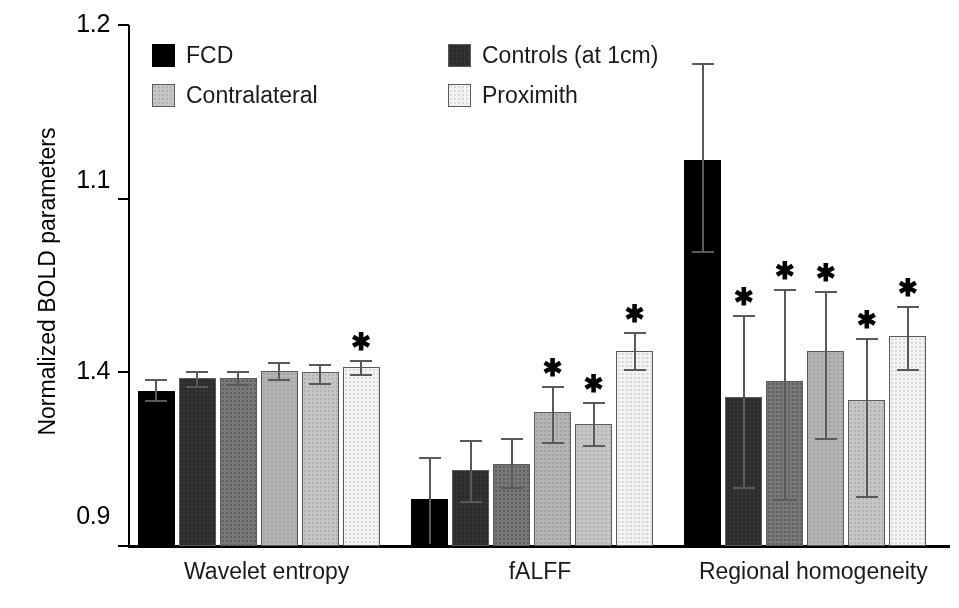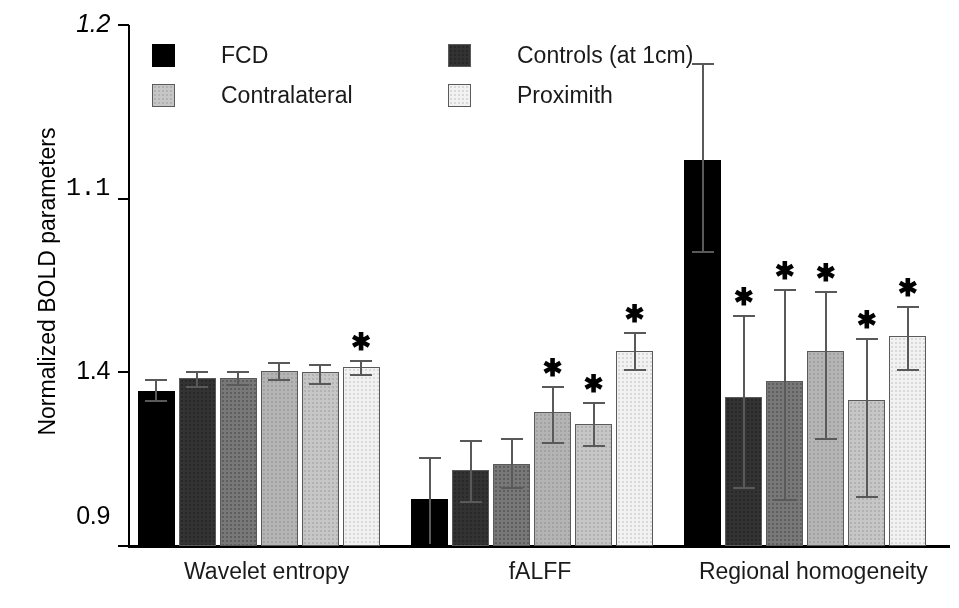--- a/index.html
+++ b/index.html
@@ -142,38 +142,37 @@
     border: 1px solid #5a5a5a;
     margin-right: 11px;
     flex: 0 0 auto;
   }
   .legend-swatch.series-0 { border-color: #000000; }
   .legend-label {
     font-size: 23px;
     line-height: 25px;
     color: #1a1a1a;
     white-space: nowrap;
-    margin-left: 35px;
   }
 </style>
 </head>
 <body>
 
 <div id="figure">
 
   <div id="y-axis-line"></div>
   <div id="y-ticks">
       <div class="y-tick" style="top: 545px;"></div>
       <div class="y-tick-label" style="top: 503px; left: 48px; width: 62px;">0.9</div>
       <div class="y-tick" style="top: 371.333px;"></div>
       <div class="y-tick-label" style="top: 358.333px; left: 48px; width: 62px;">1.4</div>
       <div class="y-tick" style="top: 197.667px;"></div>
-      <div class="y-tick-label" style="top: 176px; left: 48px; width: 62px; font-family: Liberation Mono, monospace;">1.1</div>
+      <div class="y-tick-label" style="top: 167px; left: 48px; width: 62px;">1.1</div>
       <div class="y-tick" style="top: 24px;"></div>
-      <div class="y-tick-label" style="top: 11px; left: 48px; width: 62px; font-style: italic;">1.2</div>
+      <div class="y-tick-label" style="top: 11px; left: 48px; width: 62px;">1.2</div>
     </div>
   <div id="y-axis-title-wrap">
     <div id="y-axis-title">Normalized BOLD parameters</div>
   </div>
 
   <div id="x-axis-line"></div>
   <div id="x-labels">
       <div class="x-cat-label" style="left: 130px; width: 273.333px;">Wavelet entropy</div>
       <div class="x-cat-label" style="left: 403.333px; width: 273.333px;">fALFF</div>
       <div class="x-cat-label" style="left: 676.667px; width: 273.333px;">Regional homogeneity</div>

